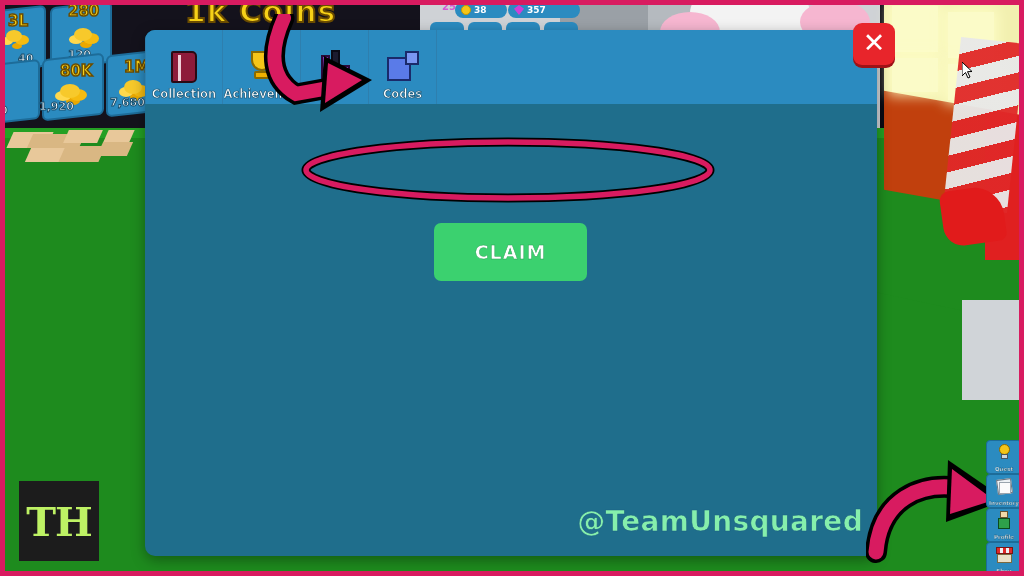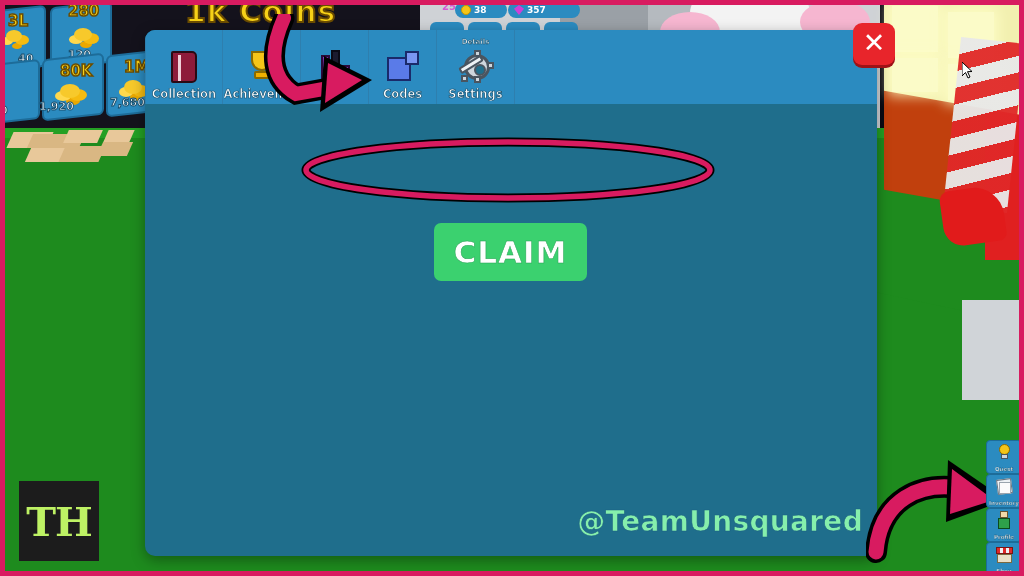--- a/index.html
+++ b/index.html
@@ -182,21 +182,21 @@
     letter-spacing:.5px;
   }
 
   #claim-btn {
     position:absolute; left:289px; top:193px; width:153px; height:58px;
     background:#3bd16f; border-radius:7px;
     display:flex; align-items:center; justify-content:center;
     cursor:pointer;
   }
   .claim-lbl {
-    font-size:31px; font-weight:bold; color:#ffffff;
+    font-size:19px; font-weight:bold; color:#ffffff;
     letter-spacing:1px; -webkit-text-stroke:.5px #23a351;
   }
 
   #watermark {
     position:absolute; right:14px; bottom:18px;
     font-size:28px; font-weight:bold; color:#86efac;
     -webkit-text-stroke:.6px #1b5f80; letter-spacing:.3px;
   }
 
   
@@ -359,32 +359,20 @@
 
     <div class="tab">
       <div class="tab-icon">
         <div class="ic-sq-a"></div>
           <div class="ic-sq-b"></div>
       </div>
       <div class="tab-label">Codes</div>
     </div>
 
 
-    <div class="tab wide">
-      <div class="tab-sub">Details</div>
-      <div class="tab-icon">
-        <div class="ic-gear"></div>
-        <div class="ic-gear-tooth" style="left:18px;top:1px;"></div>
-        <div class="ic-gear-tooth" style="left:31px;top:13px;"></div>
-        <div class="ic-gear-tooth" style="left:18px;top:27px;"></div>
-        <div class="ic-gear-tooth" style="left:5px;top:26px;"></div>
-        <div class="ic-wrench"></div>
-      </div>
-      <div class="tab-label">Settings</div>
-    </div>
 
   </div>
 
 
   <div id="claim-btn">
     <span class="claim-lbl">CLAIM</span>
   </div>
 
   <div id="watermark">@TeamUnsquared</div>
 </div>

